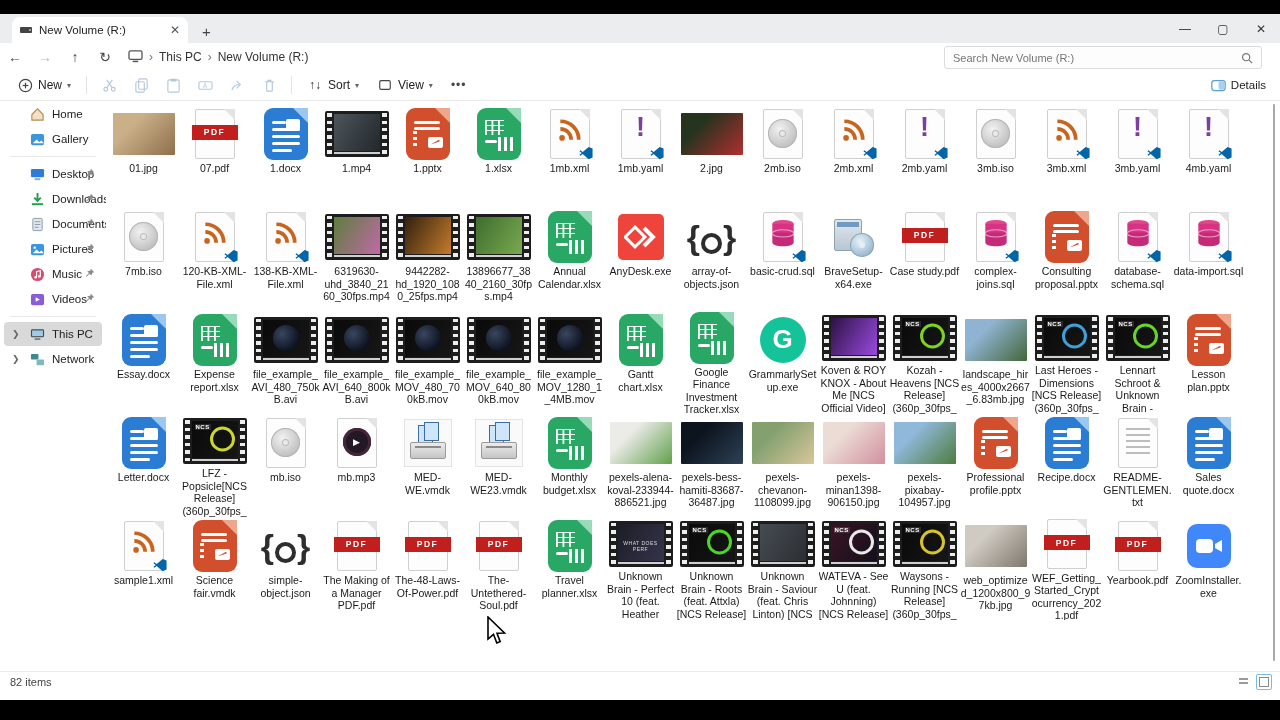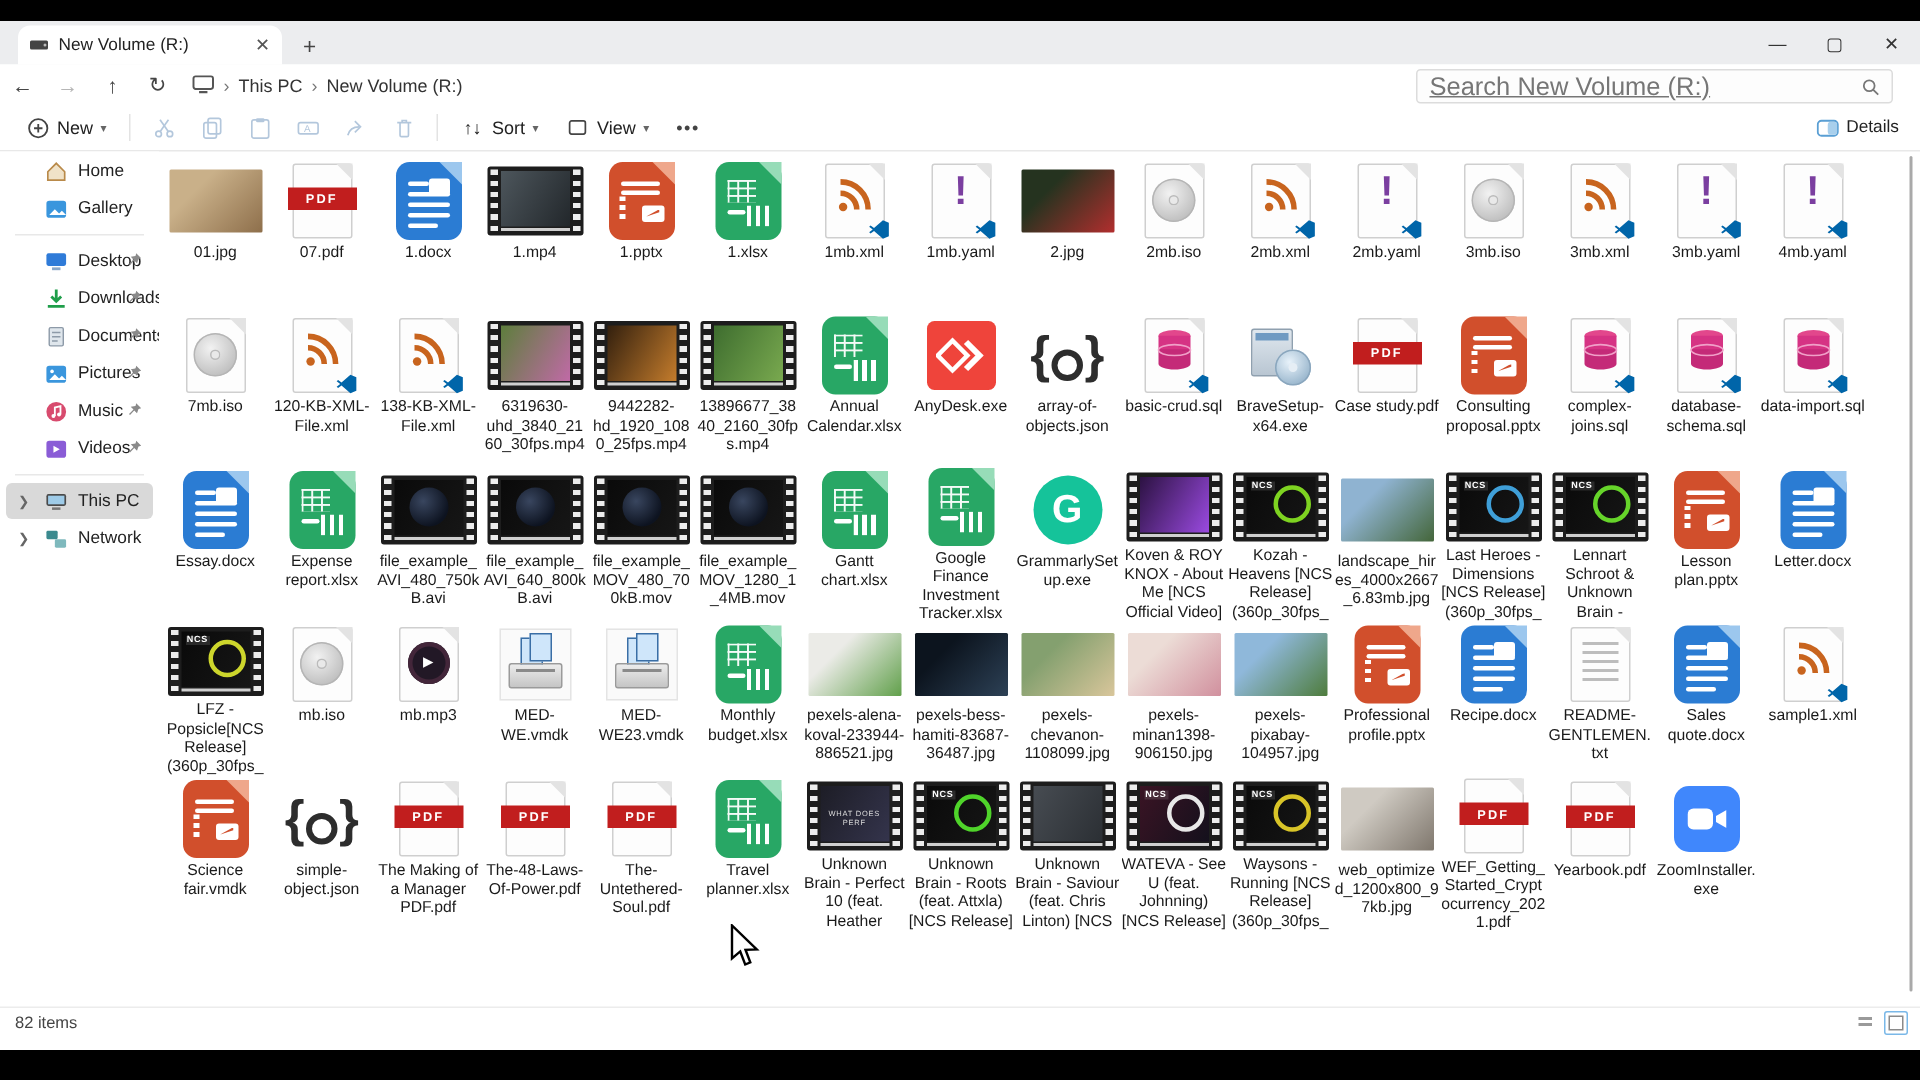--- a/index.html
+++ b/index.html
@@ -17,21 +17,21 @@
   .wbtns{position:absolute;right:0;top:0;height:29px;display:flex;align-items:center;}
   .wbtn{width:38px;text-align:center;font-size:12px;color:#333;}
 
   
   .navbar{position:absolute;left:0;top:29px;width:100%;height:27px;background:#fff;display:flex;align-items:center;}
   .navic{width:30px;text-align:center;font-size:14px;color:#454545;}
   .navic.dis{color:#b6b6b6;}
   .crumbbar{display:flex;align-items:center;gap:4px;margin-left:8px;font-size:12px;color:#333;}
   .crumb-sep{color:#777;font-size:12px;padding:0 2px;}
   .searchbox{position:absolute;right:18px;top:3px;width:300px;height:21px;border:1px solid #dcdcdc;border-radius:3px;background:#fdfdfd;display:flex;align-items:center;padding:0 8px;}
-  .searchbox .ph{flex:1;font-size:17px;color:#767676;text-decoration:underline;}
+  .searchbox .ph{flex:1;font-size:11px;color:#767676;}
 
   
   .toolbar{position:absolute;left:0;top:56px;width:100%;height:30px;background:#fff;border-bottom:1px solid #e8e8e8;display:flex;align-items:center;}
   .tbtn{display:flex;align-items:center;gap:5px;font-size:12px;color:#222;padding:0 9px;height:24px;border-radius:4px;}
   .tico{display:inline-flex;width:16px;height:16px;align-items:center;justify-content:center;}
   .chev{font-size:8px;color:#666;}
   .tsep{width:1px;height:18px;background:#e3e3e3;margin:0 6px;}
   .dis16{opacity:.38;}
   .details-btn{position:absolute;right:14px;display:flex;align-items:center;gap:5px;font-size:11.5px;color:#222;}
 
@@ -676,46 +676,46 @@
           <div class="icon">
             <div class="pg">
               <b class="pdfband">PDF</b>
               <i class="fold"></i>
             </div>
           </div>
           <div class="label">Case study.pdf</div>
         </div>
         <div class="cell">
           <div class="icon">
-            <div class="doc pptx">
-              <i class="fold2"></i>
-              <span class="bar" style="top:13px;width:26px"></span>
-              <span class="bar" style="top:19px;width:26px"></span>
-              <i class="plist"></i>
-              <i class="pchart"></i>
-            </div>
-          </div>
-          <div class="label">Consulting proposal.pptx</div>
-        </div>
-        <div class="cell">
-          <div class="icon">
             <div class="pg">
               <svg style="position:absolute;left:6px;top:6px" width="26" height="32" viewBox="0 0 24 30">
                 <ellipse cx="12" cy="4.5" rx="10" ry="3.6" fill="#e2478c"></ellipse>
                 <path d="M2 4.5v9c0 2 4.5 3.6 10 3.6s10-1.6 10-3.6v-9" fill="#d63384"></path>
                 <path d="M2 13v9c0 2 4.5 3.6 10 3.6s10-1.6 10-3.6v-9" fill="#c42a78"></path>
                 <ellipse cx="12" cy="13.5" rx="10" ry="3.4" fill="none" stroke="#f0a0c8" stroke-width="1"></ellipse>
               </svg>
               <svg class="vsbadge" viewBox="0 0 16 16">
                 <path fill="#0065a9" d="M11 1 4.2 6.8 1.6 4.9.5 5.9l2.7 2.1-2.7 2.1 1.1 1 2.6-1.9L11 15l4.5-1.8V2.8z"></path>
               </svg>
               <i class="fold"></i>
             </div>
           </div>
           <div class="label">complex-joins.sql</div>
+        </div>
+        <div class="cell">
+          <div class="icon">
+            <div class="doc pptx">
+              <i class="fold2"></i>
+              <span class="bar" style="top:13px;width:26px"></span>
+              <span class="bar" style="top:19px;width:26px"></span>
+              <i class="plist"></i>
+              <i class="pchart"></i>
+            </div>
+          </div>
+          <div class="label">Consulting proposal.pptx</div>
         </div>
         <div class="cell">
           <div class="icon">
             <div class="pg">
               <svg style="position:absolute;left:6px;top:6px" width="26" height="32" viewBox="0 0 24 30">
                 <ellipse cx="12" cy="4.5" rx="10" ry="3.6" fill="#e2478c"></ellipse>
                 <path d="M2 4.5v9c0 2 4.5 3.6 10 3.6s10-1.6 10-3.6v-9" fill="#d63384"></path>
                 <path d="M2 13v9c0 2 4.5 3.6 10 3.6s10-1.6 10-3.6v-9" fill="#c42a78"></path>
                 <ellipse cx="12" cy="13.5" rx="10" ry="3.4" fill="none" stroke="#f0a0c8" stroke-width="1"></ellipse>
               </svg>
@@ -812,20 +812,33 @@
           <div class="icon">
             <div class="film">
               <i class="holes hl"></i>
               <i class="holes hr"></i>
               <div class="scr" style="background:linear-gradient(120deg,#0a0a0a,#161616)">
                 <i class="moon"></i>
               </div>
               <i class="filmbase"></i>
             </div>
           </div>
+          <div class="label">file_example_MOV_640_800kB.mov</div>
+        </div>
+        <div class="cell">
+          <div class="icon">
+            <div class="film">
+              <i class="holes hl"></i>
+              <i class="holes hr"></i>
+              <div class="scr" style="background:linear-gradient(120deg,#0a0a0a,#161616)">
+                <i class="moon"></i>
+              </div>
+              <i class="filmbase"></i>
+            </div>
+          </div>
           <div class="label">file_example_MOV_1280_1_4MB.mov</div>
         </div>
         <div class="cell">
           <div class="icon">
             <div class="doc xlsx">
               <i class="fold2"></i>
               <i class="xgrid"></i>
               <i class="xbars"></i>
               <span class="bar" style="top:32px;width:12px"></span>
             </div>

